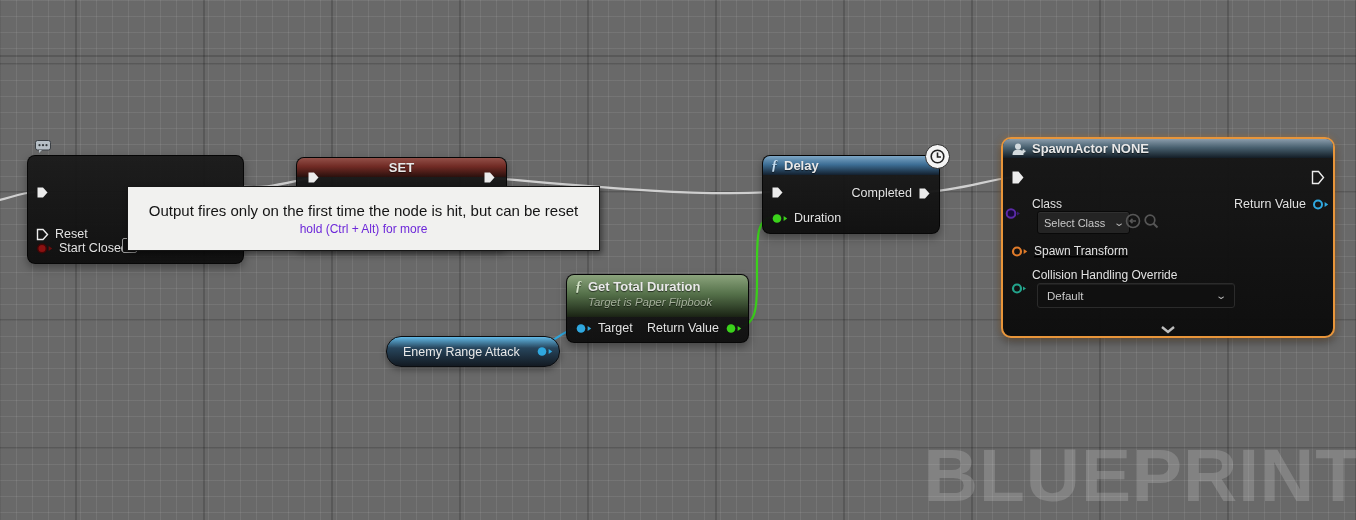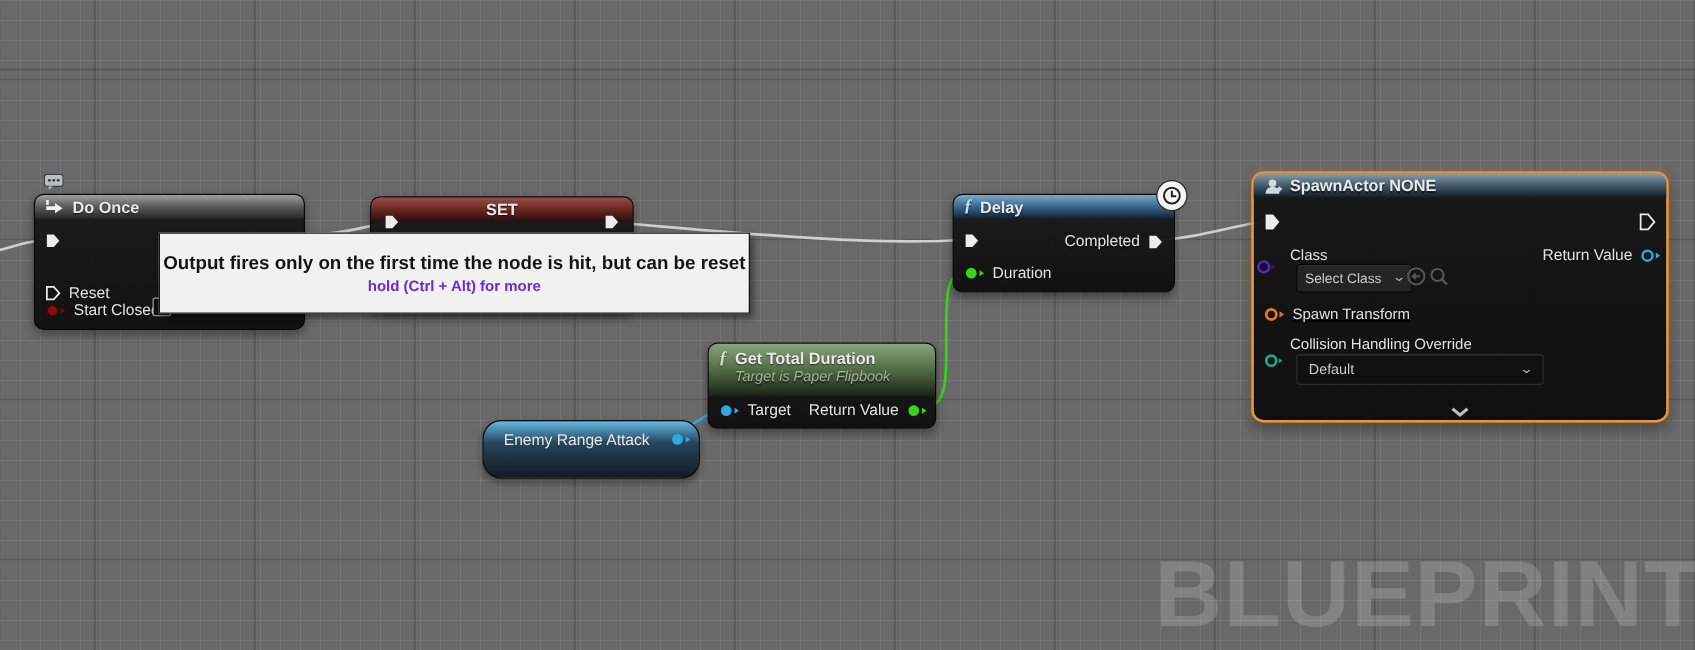--- a/index.html
+++ b/index.html
@@ -39,31 +39,31 @@
   .hdr-blue {background:linear-gradient(180deg,#7ea7c6 0%,#3d6e95 45%,#13202e 100%);}
   .hdr-green{background:linear-gradient(180deg,#8ba37c 0%,#55714a 45%,#1a2314 100%);}
   .hdr-steel{background:linear-gradient(180deg,#8a9cab 0%,#48606f 45%,#131d26 100%);}
   .ficon{font-family:"Liberation Serif",serif;font-style:italic;font-weight:bold;font-size:14px;line-height:1;}
   .pin-label{font-size:12.5px;color:#e2e2e2;text-shadow:0 1px 1px rgba(0,0,0,0.5);}
   .prow{position:absolute;display:flex;align-items:center;gap:6px;}
   .tooltip{
     position:absolute;left:127px;top:186px;width:471px;height:63px;z-index:10;
     background:#f1f1ef;border:1px solid #161616;
     box-shadow:2px 3px 6px rgba(0,0,0,0.45);
-    display:flex;flex-direction:column;align-items:center;justify-content:center;gap:3px;font-weight:bold;
+    display:flex;flex-direction:column;align-items:center;justify-content:center;gap:3px;
   }
   .tooltip .tt-main{font-size:15px;color:#141414;}
   .tooltip .tt-hint{font-size:12px;color:#6d28d9;}
   .pill{
     position:absolute;left:386px;top:336px;width:150px;height:29px;z-index:3;
     border-radius:15px;border:1px solid #0b0d10;
     background:linear-gradient(180deg,#62b9e6 0%,#27455c 38%,#131a22 100%);
     box-shadow:0 3px 6px rgba(0,0,0,0.35);
     display:flex;align-items:center;justify-content:space-between;
-    padding:0 6px 16px 16px;color:#e8e8e8;font-size:12.5px;
+    padding:0 6px 0 16px;color:#e8e8e8;font-size:12.5px;
   }
   .dropdown{
     background:#1e1e1e;border:1px solid #090909;border-radius:3px;
     color:#c9c9c9;display:flex;align-items:center;justify-content:space-between;
     box-shadow:inset 0 1px 0 rgba(255,255,255,0.06);
   }
   .chev{font-size:10px;color:#b5b5b5;line-height:1;transform:scaleX(1.4);}
   .spawn-sel{
     position:absolute;left:1001px;top:137px;width:330px;height:197px;z-index:3;
     border:2px solid #e8953a;border-radius:10px;
@@ -100,30 +100,20 @@
     <svg width="16" height="13">
       <rect x="0.5" y="0.5" width="15" height="9.5" rx="2" fill="#b6bfc6" stroke="#3a3f44"></rect>
       <circle cx="4.5" cy="5.2" r="1.1" fill="#33383c"></circle>
       <circle cx="8" cy="5.2" r="1.1" fill="#33383c"></circle>
       <circle cx="11.5" cy="5.2" r="1.1" fill="#33383c"></circle>
       <path d="M4 10 L4 13 L7 10 Z" fill="#b6bfc6"></path>
     </svg>
   </div>
 
   <div class="node" style="left:27px;top:155px;width:215px;height:107px;">
-    <div class="node-header hdr-gray">
-      <span class="iconbtn">
-        <svg width="16" height="13">
-          <rect x="1" y="1" width="2" height="4" fill="#f2f2f2"></rect>
-          <rect x="1" y="6" width="8" height="3" fill="#f2f2f2"></rect>
-          <path d="M8 3.5 L14 7.5 L8 11.5 Z" fill="#f2f2f2"></path>
-        </svg>
-      </span>
-      <span>Do Once</span>
-    </div>
     <div class="prow" style="left:8px;top:30px;">
       <svg width="13" height="13">
           <path d="M1.5 1.5 L7 1.5 L11.5 6.5 L7 11.5 L1.5 11.5 Z" fill="#ececec"></path>
         </svg>
     </div>
     <div class="prow" style="left:8px;top:71px;">
       <svg width="13" height="13">
           <path d="M1.5 1.5 L7 1.5 L11.5 6.5 L7 11.5 L1.5 11.5 Z" fill="none" stroke="#ececec" stroke-width="1.4"></path>
         </svg>
       <span class="pin-label">Reset</span>

